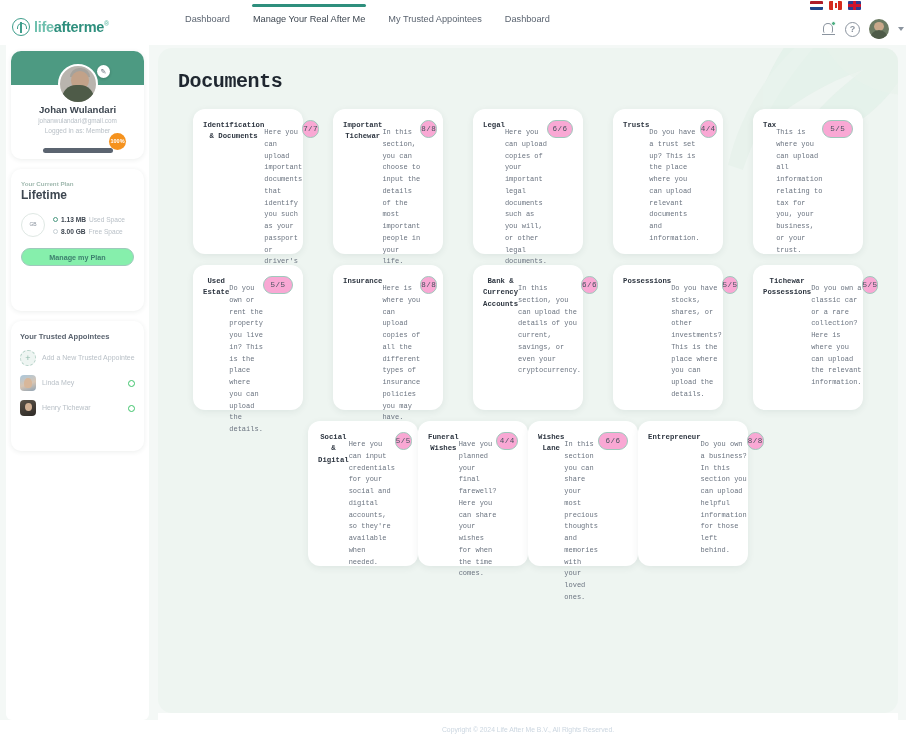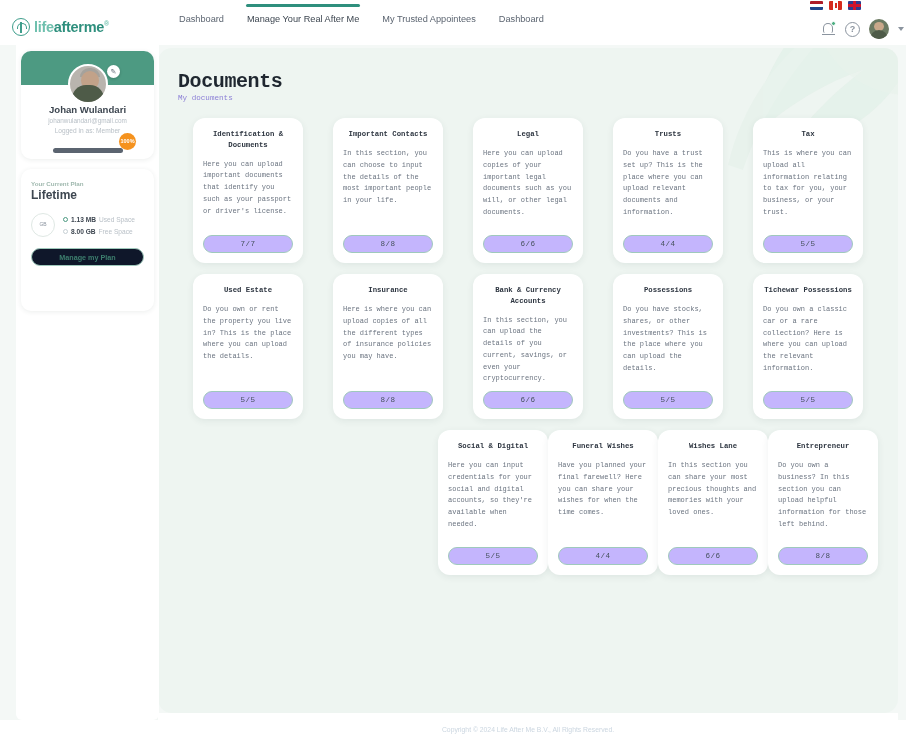--- a/index.html
+++ b/index.html
@@ -61,21 +61,21 @@
     width: 8px; height: 5px;
     border: 1.5px solid #3f9e8c; border-bottom: none;
     border-radius: 5px 5px 0 0;
   }
   .logo-text { font-size: 14.5px; font-weight: 700; letter-spacing: -0.3px; }
   .logo-life { color: #6fc0ae; }
   .logo-after { color: #2e8f7d; }
   .logo-reg { font-size: 7px; color: #6fc0ae; vertical-align: super; }
 
   .mainnav {
-    position: absolute; top: 14px; left: 178px;
+    position: absolute; top: 14px; left: 184px;
     display: flex; align-items: flex-start; gap: 21px;
   }
   .navitem {
     font-size: 9.2px; color: #5b6470; padding: 0 1px 9px 1px;
     cursor: pointer; white-space: nowrap; position: relative;
   }
   .navitem.active { color: #3d4650; }
   .navitem.active::before {
     content:""; position: absolute; top: -10px; left: 0; right: 0;
     height: 2.5px; background: #2e8f7d; border-radius: 2px;
@@ -115,21 +115,21 @@
     border-radius:9px 9px 0 0; background:#4e5b48;
   }
   .chev {
     width: 0; height: 0; border-left: 3.5px solid transparent;
     border-right: 3.5px solid transparent; border-top: 4px solid #8b949f;
     cursor:pointer;
   }
 
   
   .sidebar {
-    position: absolute; top: 45px; left: 16px;
+    position: absolute; top: 45px; left: 6px;
     width: 143px; height: 675px;
     background: #ffffff;
     border-radius: 0 0 6px 6px;
     z-index: 20;
   }
   .profile-card {
     position: absolute; top: 6px; left: 5px;
     width: 133px; height: 108px;
     background: #ffffff; border-radius: 10px;
     box-shadow: 0 1px 5px rgba(40,70,60,0.09);
@@ -204,21 +204,21 @@
     font-size:5px; color:#8b949f; text-align:center; line-height:1.1;
   }
   .plan-stats { display:flex; flex-direction:column; gap:5px; }
   .stat-row { display:flex; align-items:center; gap:3px; font-size:6.6px; }
   .ring { width:5px; height:5px; border-radius:50%; border:1.3px solid #4d9a82; flex:none; }
   .ring.gray { border-color:#c6cfd4; }
   .stat-val { color:#3d4650; font-weight:700; }
   .stat-txt { color:#b9c0c7; }
   .manage-btn {
     margin-top:11px; width:100%; height:18px; border-radius:9px;
-    border:1px solid #9fc9bc; background:#0f172a;
+    border:1px solid #9fc9bc; background:#86efac;
     font-size:7.2px; color:#3d7f6e; font-weight:600;
     cursor:pointer;
   }
 
   .appointees-card {
     position:absolute; top:276px; left:5px;
     width:133px; height:130px;
     background:#fff; border-radius:10px;
     box-shadow: 0 1px 5px rgba(40,70,60,0.09);
     padding: 11px 9px;
@@ -278,44 +278,44 @@
 
   .page-title { font-size: 20px; font-weight: 800; color:#1f2730; letter-spacing:-0.4px; }
   .breadcrumb { font-size: 7.6px; color:#8b7fd6; margin-top:1px; cursor:pointer; }
 
   .grid {
     display:flex; flex-wrap:wrap; gap: 0; margin-top: 16px;
   }
   .row {
     display:flex; gap: 0; width: 100%; justify-content: flex-start;
   }
-  .row.r3 { justify-content: flex-end; margin-top: 11px; }
+  .row.r3 { justify-content: center; margin-top: 11px; }
   .row.r2 { margin-top: 11px; }
   .cardwrap { width: 152px; display:flex; justify-content:center; }
   .row.r1 .cardwrap, .row.r2 .cardwrap { width: 152px; }
 
   .card {
     width: 110px; height: 145px;
     background:#fff; border-radius: 12px;
     box-shadow: 0 2px 7px rgba(40,70,60,0.08);
     padding: 11px 10px 10px;
-    display:flex; flex-direction:column;
+    display:flex; flex-direction:row;
     cursor:pointer;
   }
   .card-title {
     font-size: 7.3px; font-weight:700; color:#2d3540;
     text-align:center; line-height:1.55; min-height: 12px;
   }
   .card-desc {
     font-size: 7px; color:#6b7480; line-height:1.68;
     margin-top: 7px; flex:1;
   }
   .card-count {
     width:100%; height:18px; border-radius:9px;
-    border:1px solid #9fc9bc; background:#c4b5fd;
+    border:1px solid #9fc9bc; background:#f9a8d4;
     font-size:7.6px; color:#46525e; letter-spacing:0.4px;
     display:flex; align-items:center; justify-content:center;
     cursor:pointer;
   }
 
   .footer {
     position:absolute; bottom:0; left:158px; width:740px; height:32px;
     display:flex; align-items:center; justify-content:center;
     font-size:6.8px; color:#cbd6e0;
     background:#ffffff;
@@ -395,51 +395,67 @@
           <div class="stat-row">
             <span class="ring gray"></span>
             <span class="stat-val">8.00 GB</span>
             <span class="stat-txt">Free Space</span>
           </div>
         </div>
       </div>
       <button class="manage-btn">Manage my Plan</button>
     </div>
 
+    <div class="appointees-card">
+      <div class="app-title">Your Trusted Appointees</div>
+      <div class="app-row">
+        <span class="app-av add">+</span>
+        <span class="app-name">Add a New Trusted Appointee</span>
+      </div>
+      <div class="app-row">
+        <span class="app-av linda"></span>
+        <span class="app-name">Linda Mey</span>
+        <span class="status-ring"></span>
+      </div>
+      <div class="app-row">
+        <span class="app-av henry"></span>
+        <span class="app-name">Henry Tichewar</span>
+        <span class="status-ring"></span>
+      </div>
+    </div>
   </div>
 
   <div class="sb-scroll">
     <div class="sb-thumb"></div>
   </div>
 
   <div class="content">
 
     <svg class="leafmark" viewBox="0 0 250 190">
       <path d="M185 -20 C120 10 75 70 60 150 C95 120 130 95 175 80 C150 100 120 125 100 160 C160 150 215 110 235 40 Z" fill="#dfeee5"></path>
       <path d="M40 175 C55 110 95 55 160 20 C110 70 75 120 55 180 Z" fill="#e4f0e9"></path>
       <circle cx="220" cy="10" r="95" fill="#e3efe8" opacity="0.55"></circle>
     </svg>
 
     <div class="content-inner">
       <div class="page-title">Documents</div>
-      <div class="breadcrumb">My documents</div>
 
       <div class="grid">
 
         <div class="row r1">
           <div class="cardwrap">
               <div class="card">
             <div class="card-title">Identification &amp; Documents</div>
             <div class="card-desc">Here you can upload important documents that identify you such as your passport or driver's license.</div>
             <div class="card-count">7/7</div>
           </div>
             </div>
           <div class="cardwrap">
               <div class="card">
-            <div class="card-title">Important Contacts</div>
+            <div class="card-title">Important Tichewar</div>
             <div class="card-desc">In this section, you can choose to input the details of the most important people in your life.</div>
             <div class="card-count">8/8</div>
           </div>
             </div>
           <div class="cardwrap">
               <div class="card">
             <div class="card-title">Legal</div>
             <div class="card-desc">Here you can upload copies of your important legal documents such as you will, or other legal documents.</div>
             <div class="card-count">6/6</div>
           </div>

